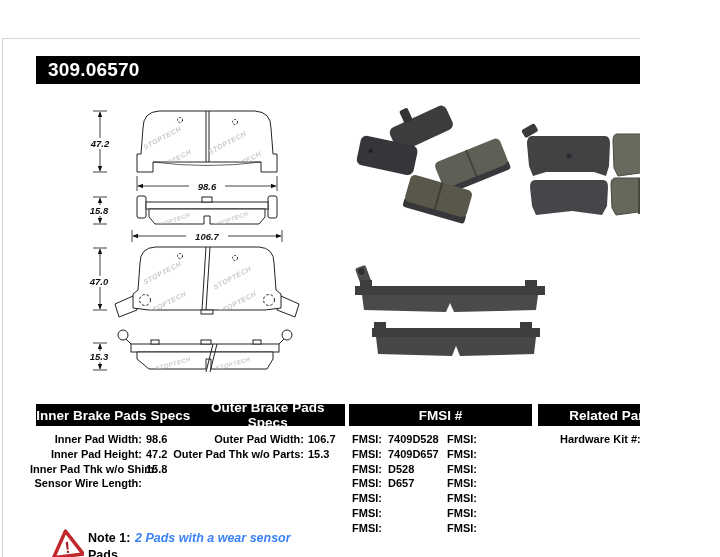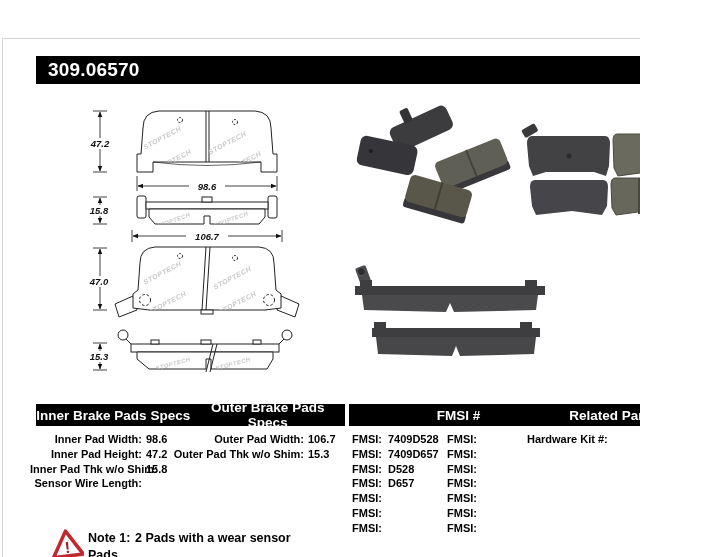--- a/index.html
+++ b/index.html
@@ -12,40 +12,40 @@
           color:#fff;display:flex;justify-content:space-between;align-items:center;
           font-weight:bold;font-size:19px;}
   .topbar .pn{padding-left:12px;letter-spacing:0.2px;}
   .topbar .prod{padding-right:12px;}
   
   .thbar{position:absolute;top:368px;height:22px;background:#000;color:#fff;
          display:flex;align-items:center;justify-content:center;
          font-weight:bold;font-size:13.5px;}
   #bar-specs{left:36px;width:309px;}
   #bar-specs span{flex:1;text-align:center;}
-  #bar-fmsi{left:349px;width:183px;padding-left:18px;}
+  #bar-fmsi{left:349px;width:183px;}
   #bar-related{left:538px;width:149px;}
   
   .col{position:absolute;top:396px;font-size:11px;font-weight:bold;line-height:14.8px;}
   .srow{display:flex;height:14.8px;white-space:nowrap;}
   #col-inner{left:30px;}
   #col-inner .lab{width:112px;text-align:right;}
   #col-outer{left:167px;}
   #col-outer .lab{width:137px;text-align:right;}
   .srow .val{margin-left:4px;text-align:left;}
   #col-fmsi1{left:352px;}
   #col-fmsi2{left:447px;}
-  #col-rel{left:527px;}
+  #col-rel{left:560px;}
   .frow .lab{text-align:left;}
   .frow .val{margin-left:6px;}
   
   .note-block{position:absolute;left:88px;top:495px;font-size:12.5px;font-weight:bold;}
   .note-line{display:flex;height:17px;align-items:flex-start;}
   .note-line .nlab{width:44px;}
-  .note-red{color:#000000;margin-left:3px;}
+  .note-red{color:#3b82f6;margin-left:3px;font-style:italic;}
   .warn{position:absolute;left:50px;top:492px;}
   svg text{font-family:"Liberation Sans",sans-serif;}
   .dimtxt{font-size:9.5px;font-weight:bold;font-style:italic;fill:#111;}
   .wm{font-size:7px;font-weight:bold;font-style:italic;fill:#c9c9c9;letter-spacing:.5px;}
   .wm2{font-size:6px;font-weight:bold;font-style:italic;fill:#c9c9c9;letter-spacing:.4px;}
 </style>
 </head>
 <body>
 
 <div class="canvas">
@@ -265,21 +265,21 @@
         <span class="val"></span>
       </div>
   </div>
 
   <div class="col" id="col-outer">
     <div class="srow">
         <span class="lab">Outer Pad Width:</span>
         <span class="val">106.7</span>
       </div>
     <div class="srow">
-        <span class="lab">Outer Pad Thk w/o Shim:</span>
+        <span class="lab">Outer Pad Thk w/o Parts:</span>
         <span class="val">15.3</span>
       </div>
   </div>
 
   <div class="col" id="col-fmsi1">
     <div class="srow frow">
         <span class="lab">FMSI:</span>
         <span class="val">7409D528</span>
       </div>
     <div class="srow frow">

